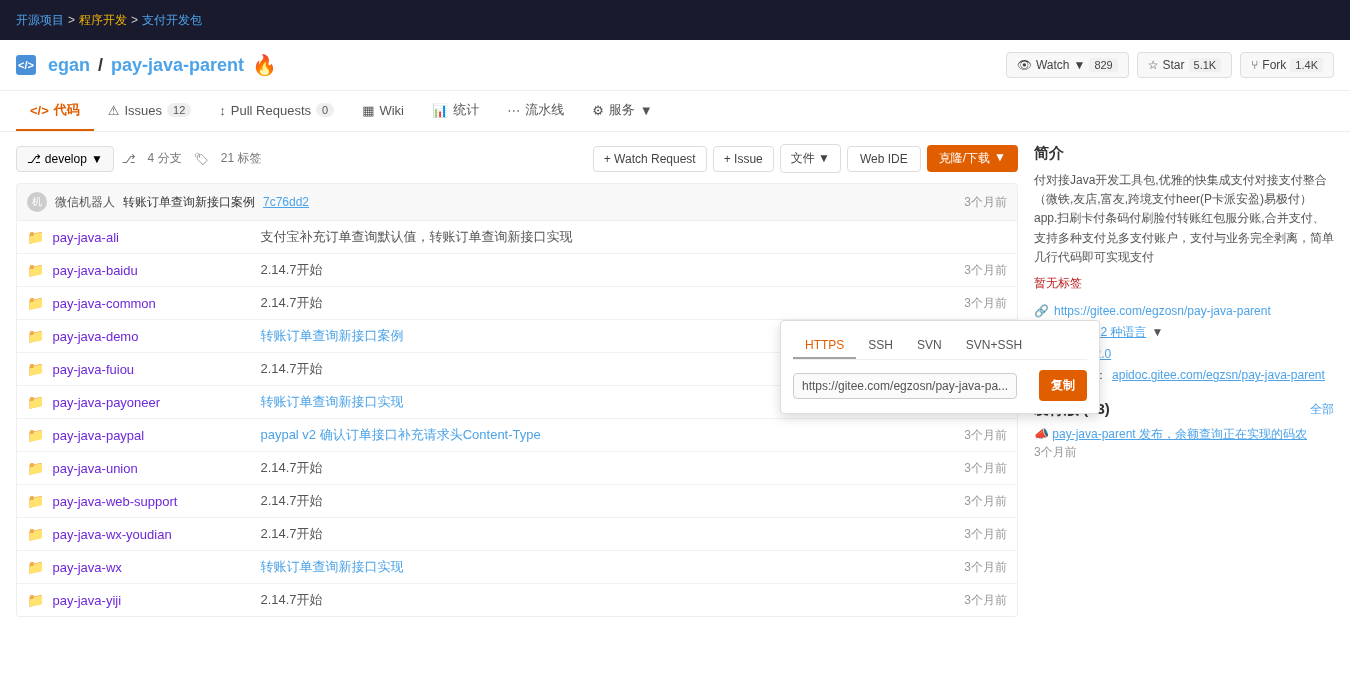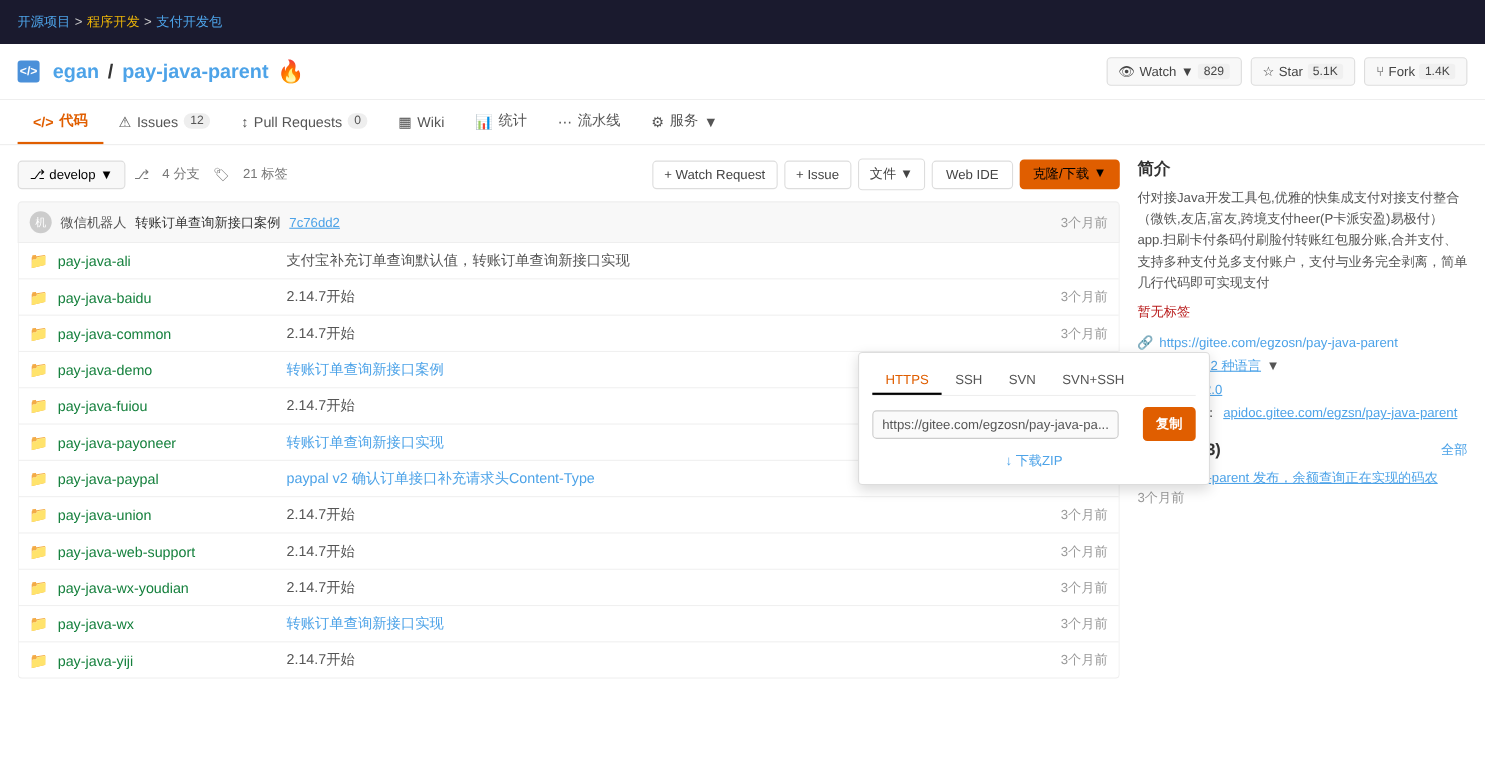--- a/index.html
+++ b/index.html
@@ -160,21 +160,21 @@
       color: #444;
       font-weight: 500;
     }
     .btn-clone {
       padding: 5px 12px;
       border: none;
       border-radius: 4px;
       background: #e05e00;
       cursor: pointer;
       font-size: 12px;
-      color: #000000;
+      color: #ffffff;
       font-weight: 500;
       display: flex;
       align-items: flex-start;
       gap: 4px;
     }
 
     
     .commit-row {
       display: flex;
       align-items: center;
@@ -212,21 +212,21 @@
       border-bottom: 1px solid #f0f0f0;
       font-size: 13px;
       gap: 8px;
     }
     .file-row:last-child { border-bottom: none; }
     .file-icon {
       color: #aaa;
       font-size: 14px;
       flex-shrink: 0;
     }
-    .file-name { color: #15803d; text-decoration: none; min-width: 200px; flex-shrink: 0; }
+    .file-name { color: #6d28d9; text-decoration: none; min-width: 200px; flex-shrink: 0; }
     .file-msg { color: #555; flex: 1; }
     .file-msg a { color: #4da3e8; text-decoration: none; }
     .file-time { color: #999; font-size: 12px; white-space: nowrap; margin-left: auto; }
 
     
     .sidebar {
       width: 300px;
       flex-shrink: 0;
     }
     .sidebar-section {
@@ -305,21 +305,21 @@
     }
     .clone-tab {
       padding: 5px 12px;
       cursor: pointer;
       font-size: 12px;
       color: #555;
       border-bottom: 2px solid transparent;
     }
     .clone-tab.active {
       color: #e05e00;
-      border-bottom: 2px solid #000000;
+      border-bottom: 2px solid #a3a3a3;
     }
     .clone-url-row {
       display: flex;
       gap: 6px;
       align-items: center;
       justify-content: center;
     }
     .clone-url-input {
       flex: 1;
       padding: 5px 8px;
@@ -626,16 +626,15 @@
     <div class="clone-tabs">
       <div class="clone-tab active">HTTPS</div>
       <div class="clone-tab">SSH</div>
       <div class="clone-tab">SVN</div>
       <div class="clone-tab">SVN+SSH</div>
     </div>
     <div class="clone-url-row">
       <input class="clone-url-input" type="text" value="https://gitee.com/egzosn/pay-java-pa..." readonly="" style="">
       <button class="clone-copy-btn">复制</button>
     </div>
-    <div class="clone-download">↓ 下载ZIP</div>
   </div>
 
 </div>
 
 </body></html>

